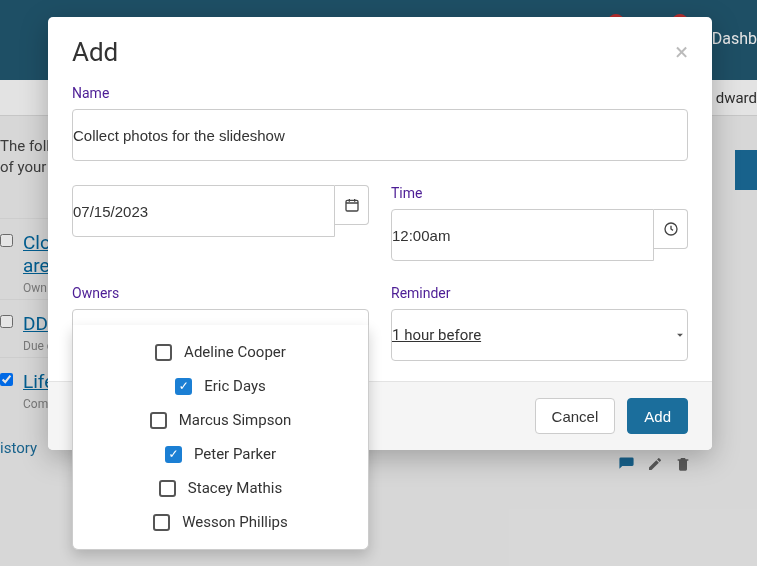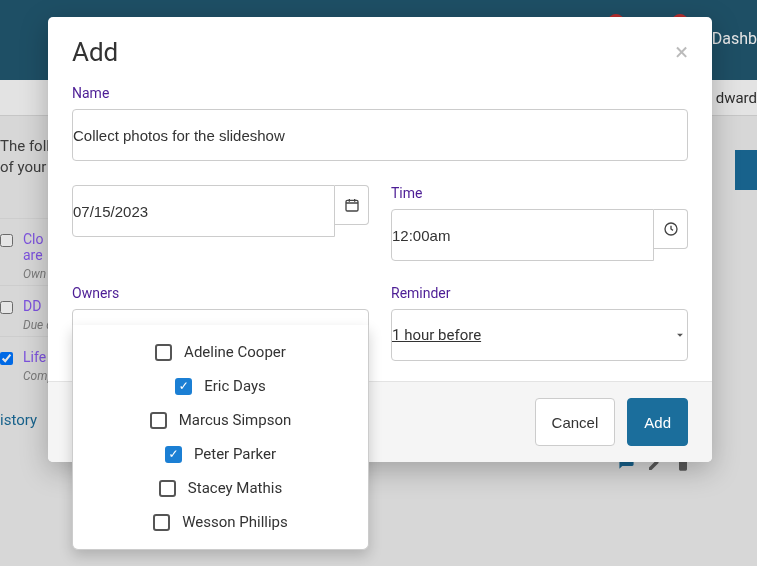--- a/index.html
+++ b/index.html
@@ -63,22 +63,22 @@
   }
   .bg-content {
     padding: 20px 0 0 0;
     display: flex;
   }
   .left-pane { width: 300px; }
   .left-text { font-size: 15px; color: #444; line-height: 1.4; padding-left: 0; }
   .task-list { margin-top: 40px; }
   .task-item { display: flex; align-items: flex-start; gap: 10px; padding: 12px 0 4px 0; border-top: 1px solid #e5e5e5; }
   .task-item input { margin-top: 3px; }
-  .task-title { font-size: 14px; color: #8b5cf6; }
-  .task-sub { font-size: 12px; color: #888; font-style: italic; margin-top: 4px; }
+  .task-title { font-size: 19px; color: #0369a1; text-decoration: underline; }
+  .task-sub { font-size: 12px; color: #888; margin-top: 4px; }
   .bottom-link { color: #1b6e9c; font-size: 15px; margin-top: 24px; }
   .actions-row {
     position: absolute;
     top: 456px;
     left: 618px;
     display: flex;
     gap: 12px;
     color: #666;
     font-size: 17px;
   }
@@ -156,21 +156,21 @@
   .modal-footer {
     background: #f5f5f5;
     border-top: 1px solid #e3e3e3;
     padding: 16px 24px;
     display: flex;
     justify-content: flex-end;
     gap: 12px;
     border-radius: 0 0 5px 5px;
   }
   .btn {
-    height: 48px;
+    height: 36px;
     padding: 0 16px;
     border-radius: 4px;
     font-size: 15px;
     cursor: pointer;
     border: 1px solid #ccc;
     background: #fff;
     color: #333;
   }
   .btn-primary {
     background: #1b6e9c;

